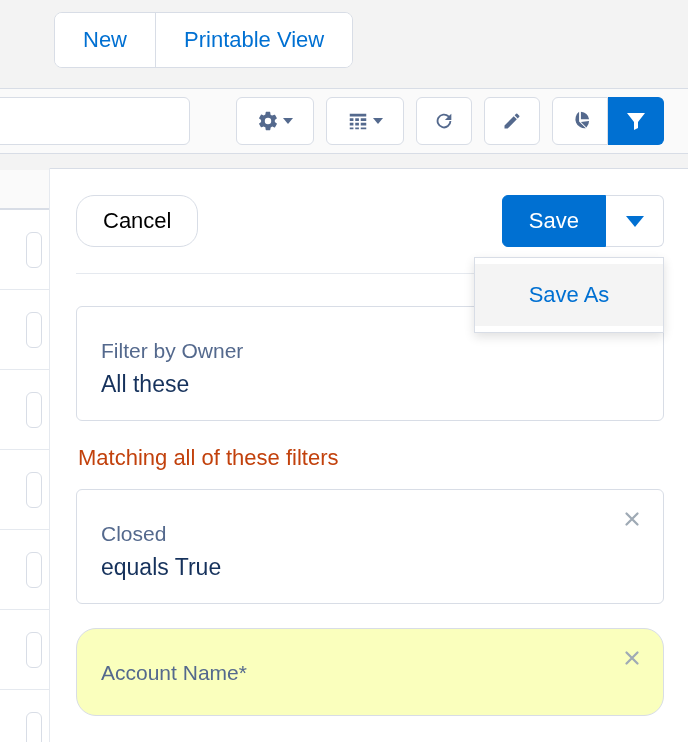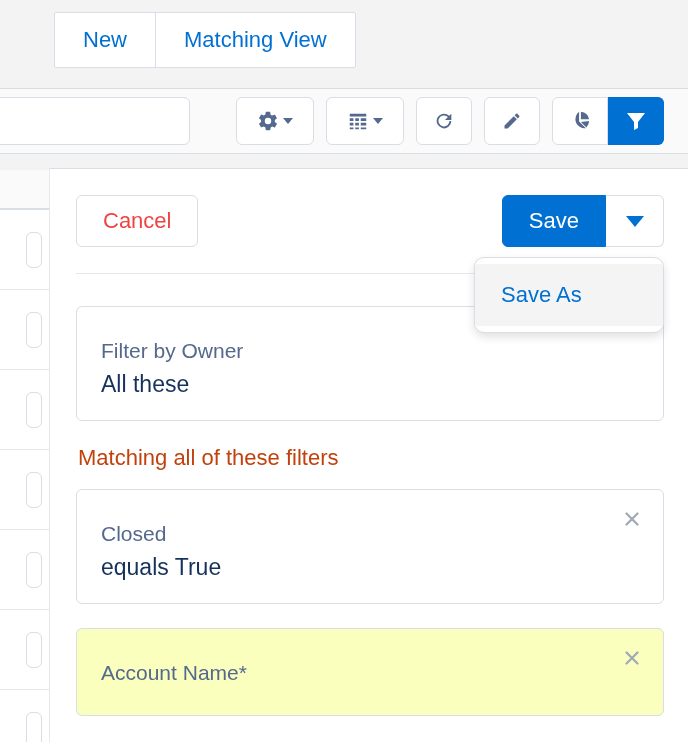--- a/index.html
+++ b/index.html
@@ -14,21 +14,21 @@
   }
 
   
   .top-actions {
     position: absolute;
     top: 12px;
     left: 54px;
     display: flex;
     background: #fff;
     border: 1px solid #d8dde6;
-    border-radius: 2px;
+    border-radius: 8px;
     overflow: hidden;
   }
   .top-actions button {
     appearance: none;
     border: none;
     background: #fff;
     color: #0070d2;
     font-size: 22px;
     padding: 14px 28px;
     cursor: pointer;
@@ -138,25 +138,25 @@
     display: flex;
     justify-content: space-between;
     align-items: center;
     padding-bottom: 26px;
     border-bottom: 1px solid #e5e9ef;
     margin-bottom: 32px;
   }
   .btn {
     font-size: 22px;
     padding: 12px 26px;
-    border-radius: 6px;
-    cursor: pointer;
-    border: 1px solid #d8dde6;
-    background: #fff;
-    color: #ef4444;
+    border-radius: 18px;
+    cursor: pointer;
+    border: 1px solid #d8dde6;
+    background: #fff;
+    color: #000000;
   }
   .btn.primary {
     background: #0070d2;
     border-color: #0070d2;
     color: #fff;
   }
   .save-group {
     display: flex;
     position: relative;
   }
@@ -178,44 +178,46 @@
     border-right: 9px solid transparent;
     border-top: 11px solid #0070d2;
   }
   .save-menu {
     position: absolute;
     top: 62px;
     right: 0;
     width: 190px;
     background: #fff;
     border: 1px solid #d8dde6;
-    border-radius: 10px;
+    border-radius: 0;
     box-shadow: 0 4px 10px rgba(0,0,0,0.12);
     padding: 6px 0;
     z-index: 10;
+    text-align: center;
   }
   .save-menu .item {
     padding: 18px 26px;
     font-size: 22px;
     color: #0070d2;
     cursor: pointer;
     background: #f4f4f4;
   }
 
   .filter-block {
     border: 1px solid #d8dde6;
     border-radius: 6px;
     padding: 32px 24px 22px 24px;
     margin-bottom: 24px;
     cursor: pointer;
     position: relative;
   }
   .filter-block.highlight {
     background: #faffbd;
     border-color: #d8dde6;
+    border-radius: 20px;
   }
   .filter-block .label {
     font-size: 21px;
     color: #54698d;
     margin-bottom: 8px;
   }
   .filter-block .value {
     font-size: 23px;
     color: #16325c;
   }
@@ -231,21 +233,21 @@
     font-size: 22px;
     color: #c2410c;
     margin: 0 0 18px 2px;
   }
 </style>
 </head>
 <body>
 
 <div class="top-actions">
   <button>New</button>
-  <button>Matching View</button>
+  <button>Printable View</button>
 </div>
 
 <div class="toolbar-row">
   <div class="search-box"></div>
   <div class="tool-buttons">
     <div class="icon-btn wide">
       <svg width="22" height="22" viewBox="0 0 24 24">
           <path d="M19.4 13a7.5 7.5 0 0 0 .1-1 7.5 7.5 0 0 0-.1-1l2.1-1.6a.5.5 0 0 0 .1-.7l-2-3.4a.5.5 0 0 0-.6-.2l-2.5 1a7.3 7.3 0 0 0-1.7-1l-.4-2.6A.5.5 0 0 0 14 2h-4a.5.5 0 0 0-.5.4l-.4 2.6a7.3 7.3 0 0 0-1.7 1l-2.5-1a.5.5 0 0 0-.6.2l-2 3.4a.5.5 0 0 0 .1.7L4.5 11a7.5 7.5 0 0 0-.1 1 7.5 7.5 0 0 0 .1 1l-2.1 1.6a.5.5 0 0 0-.1.7l2 3.4a.5.5 0 0 0 .6.2l2.5-1a7.3 7.3 0 0 0 1.7 1l.4 2.6A.5.5 0 0 0 10 22h4a.5.5 0 0 0 .5-.4l.4-2.6a7.3 7.3 0 0 0 1.7-1l2.5 1a.5.5 0 0 0 .6-.2l2-3.4a.5.5 0 0 0-.1-.7ZM12 15.5A3.5 3.5 0 1 1 15.5 12 3.5 3.5 0 0 1 12 15.5Z"></path>
         </svg>
       <span class="caret"></span>

